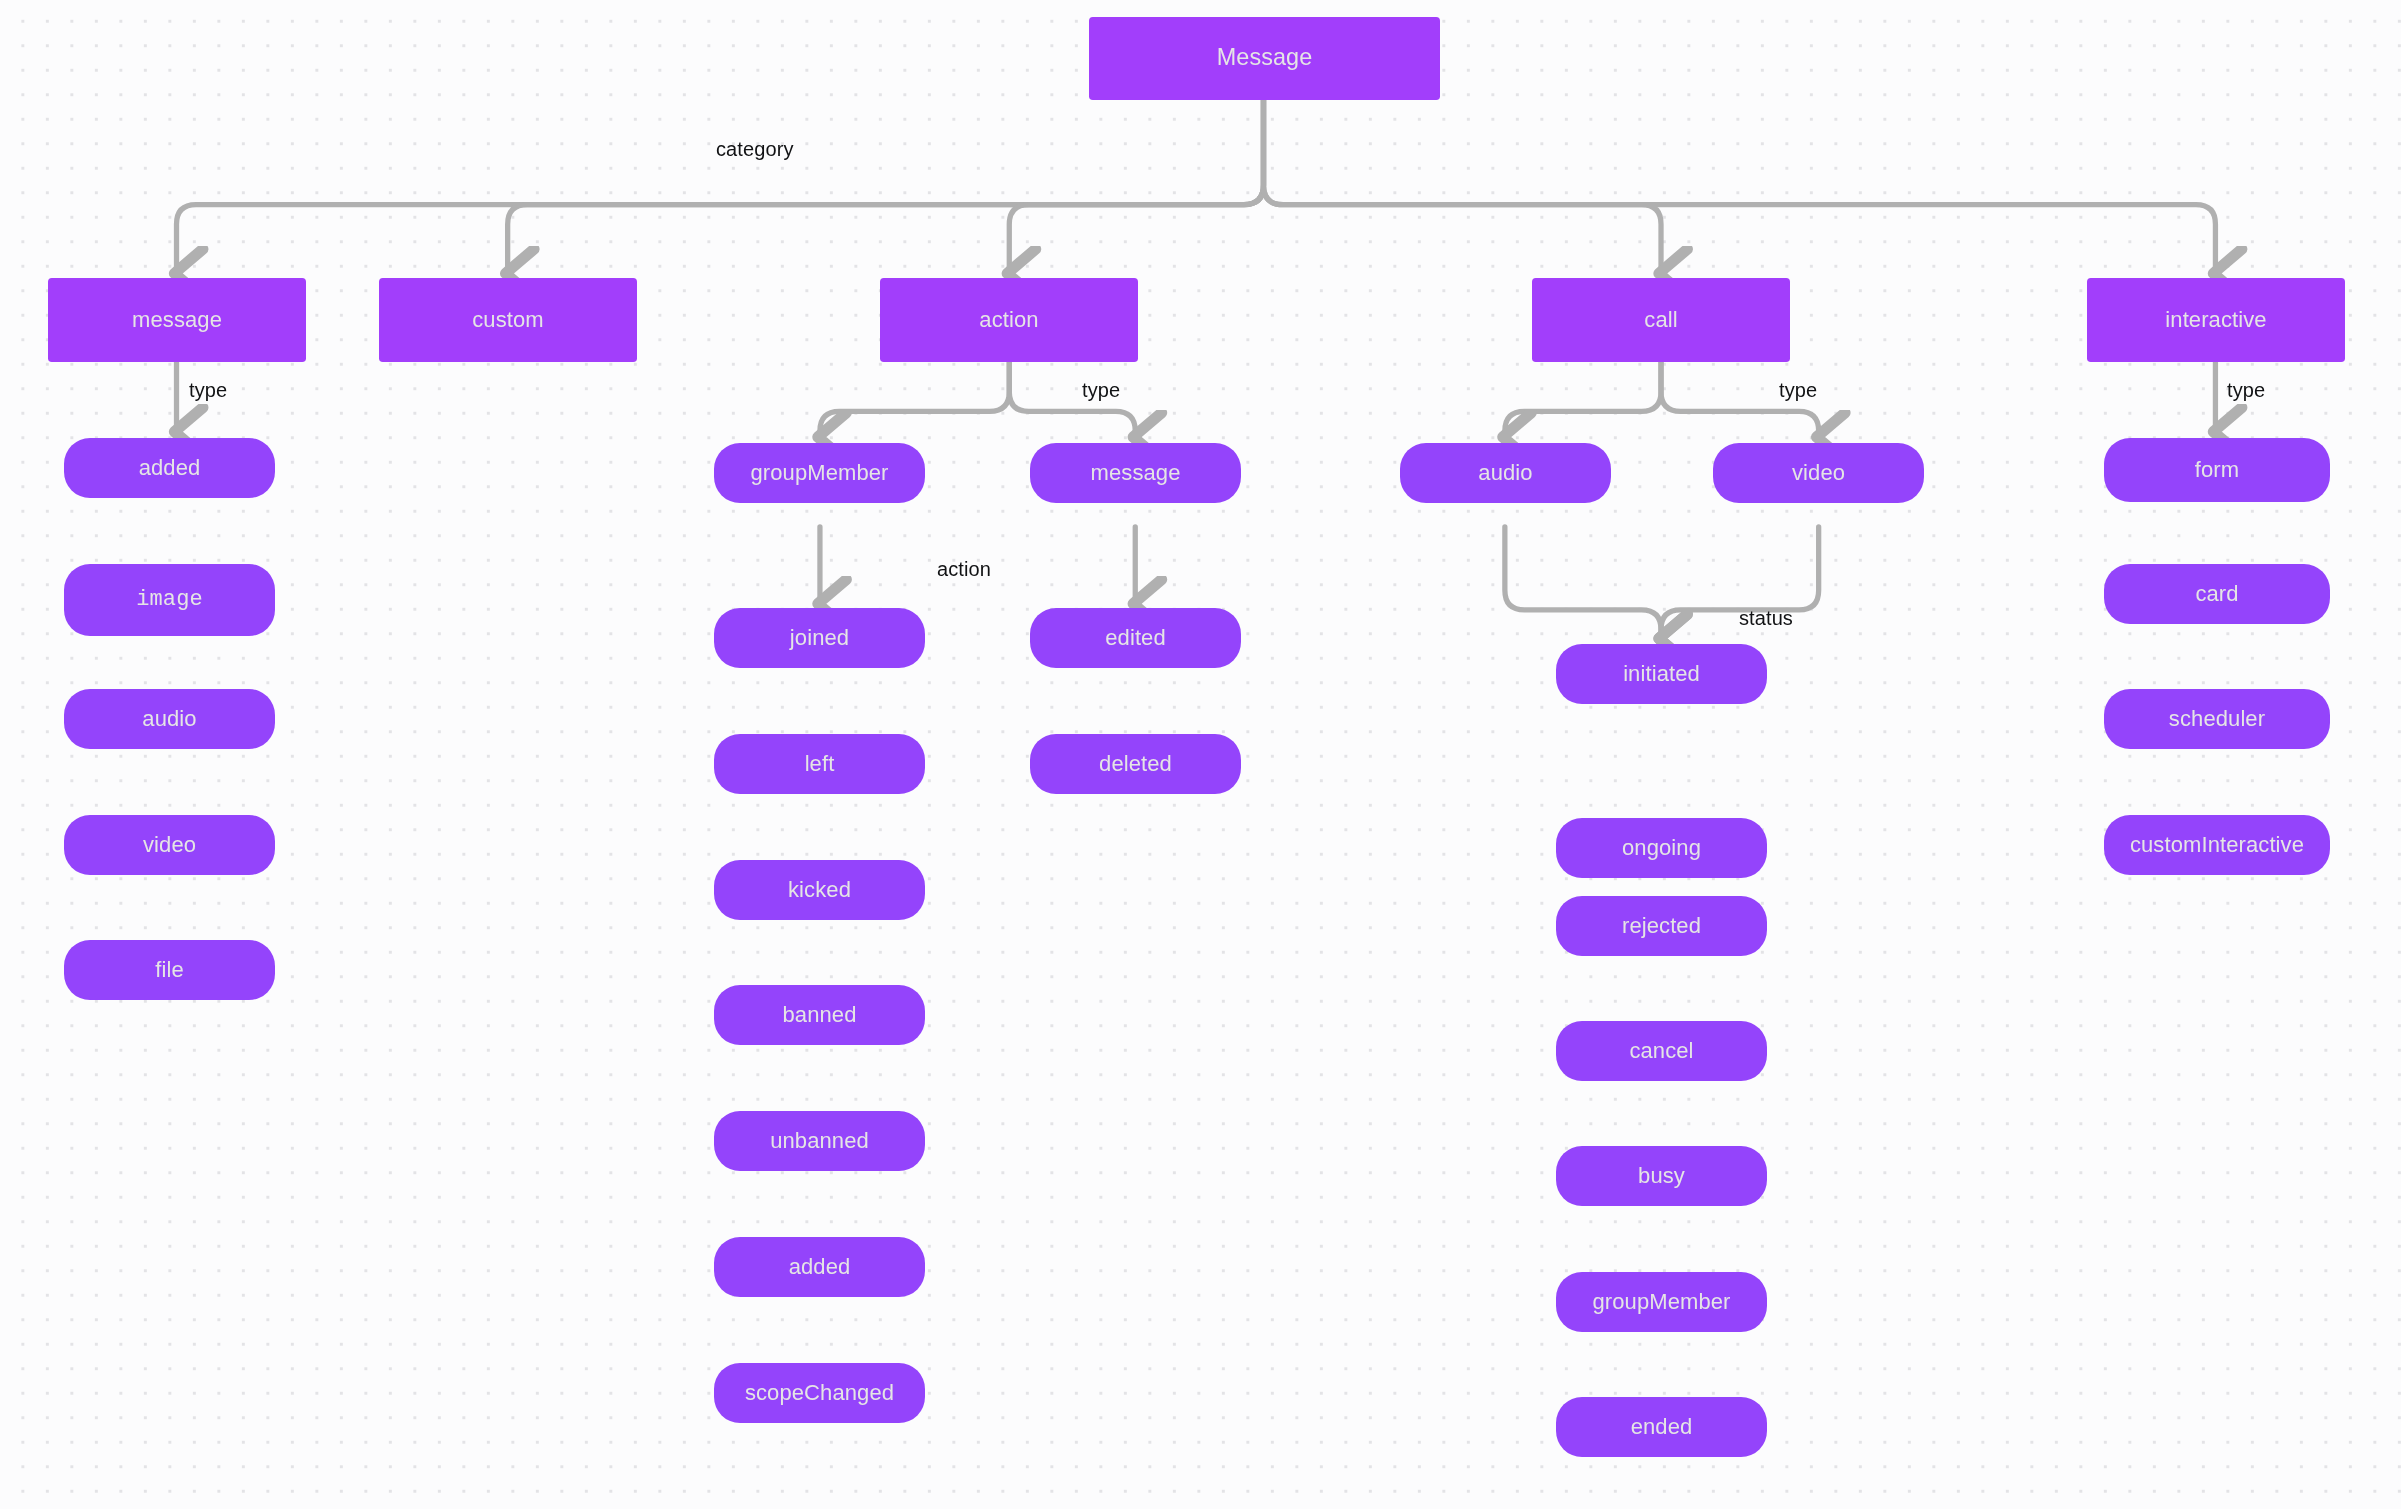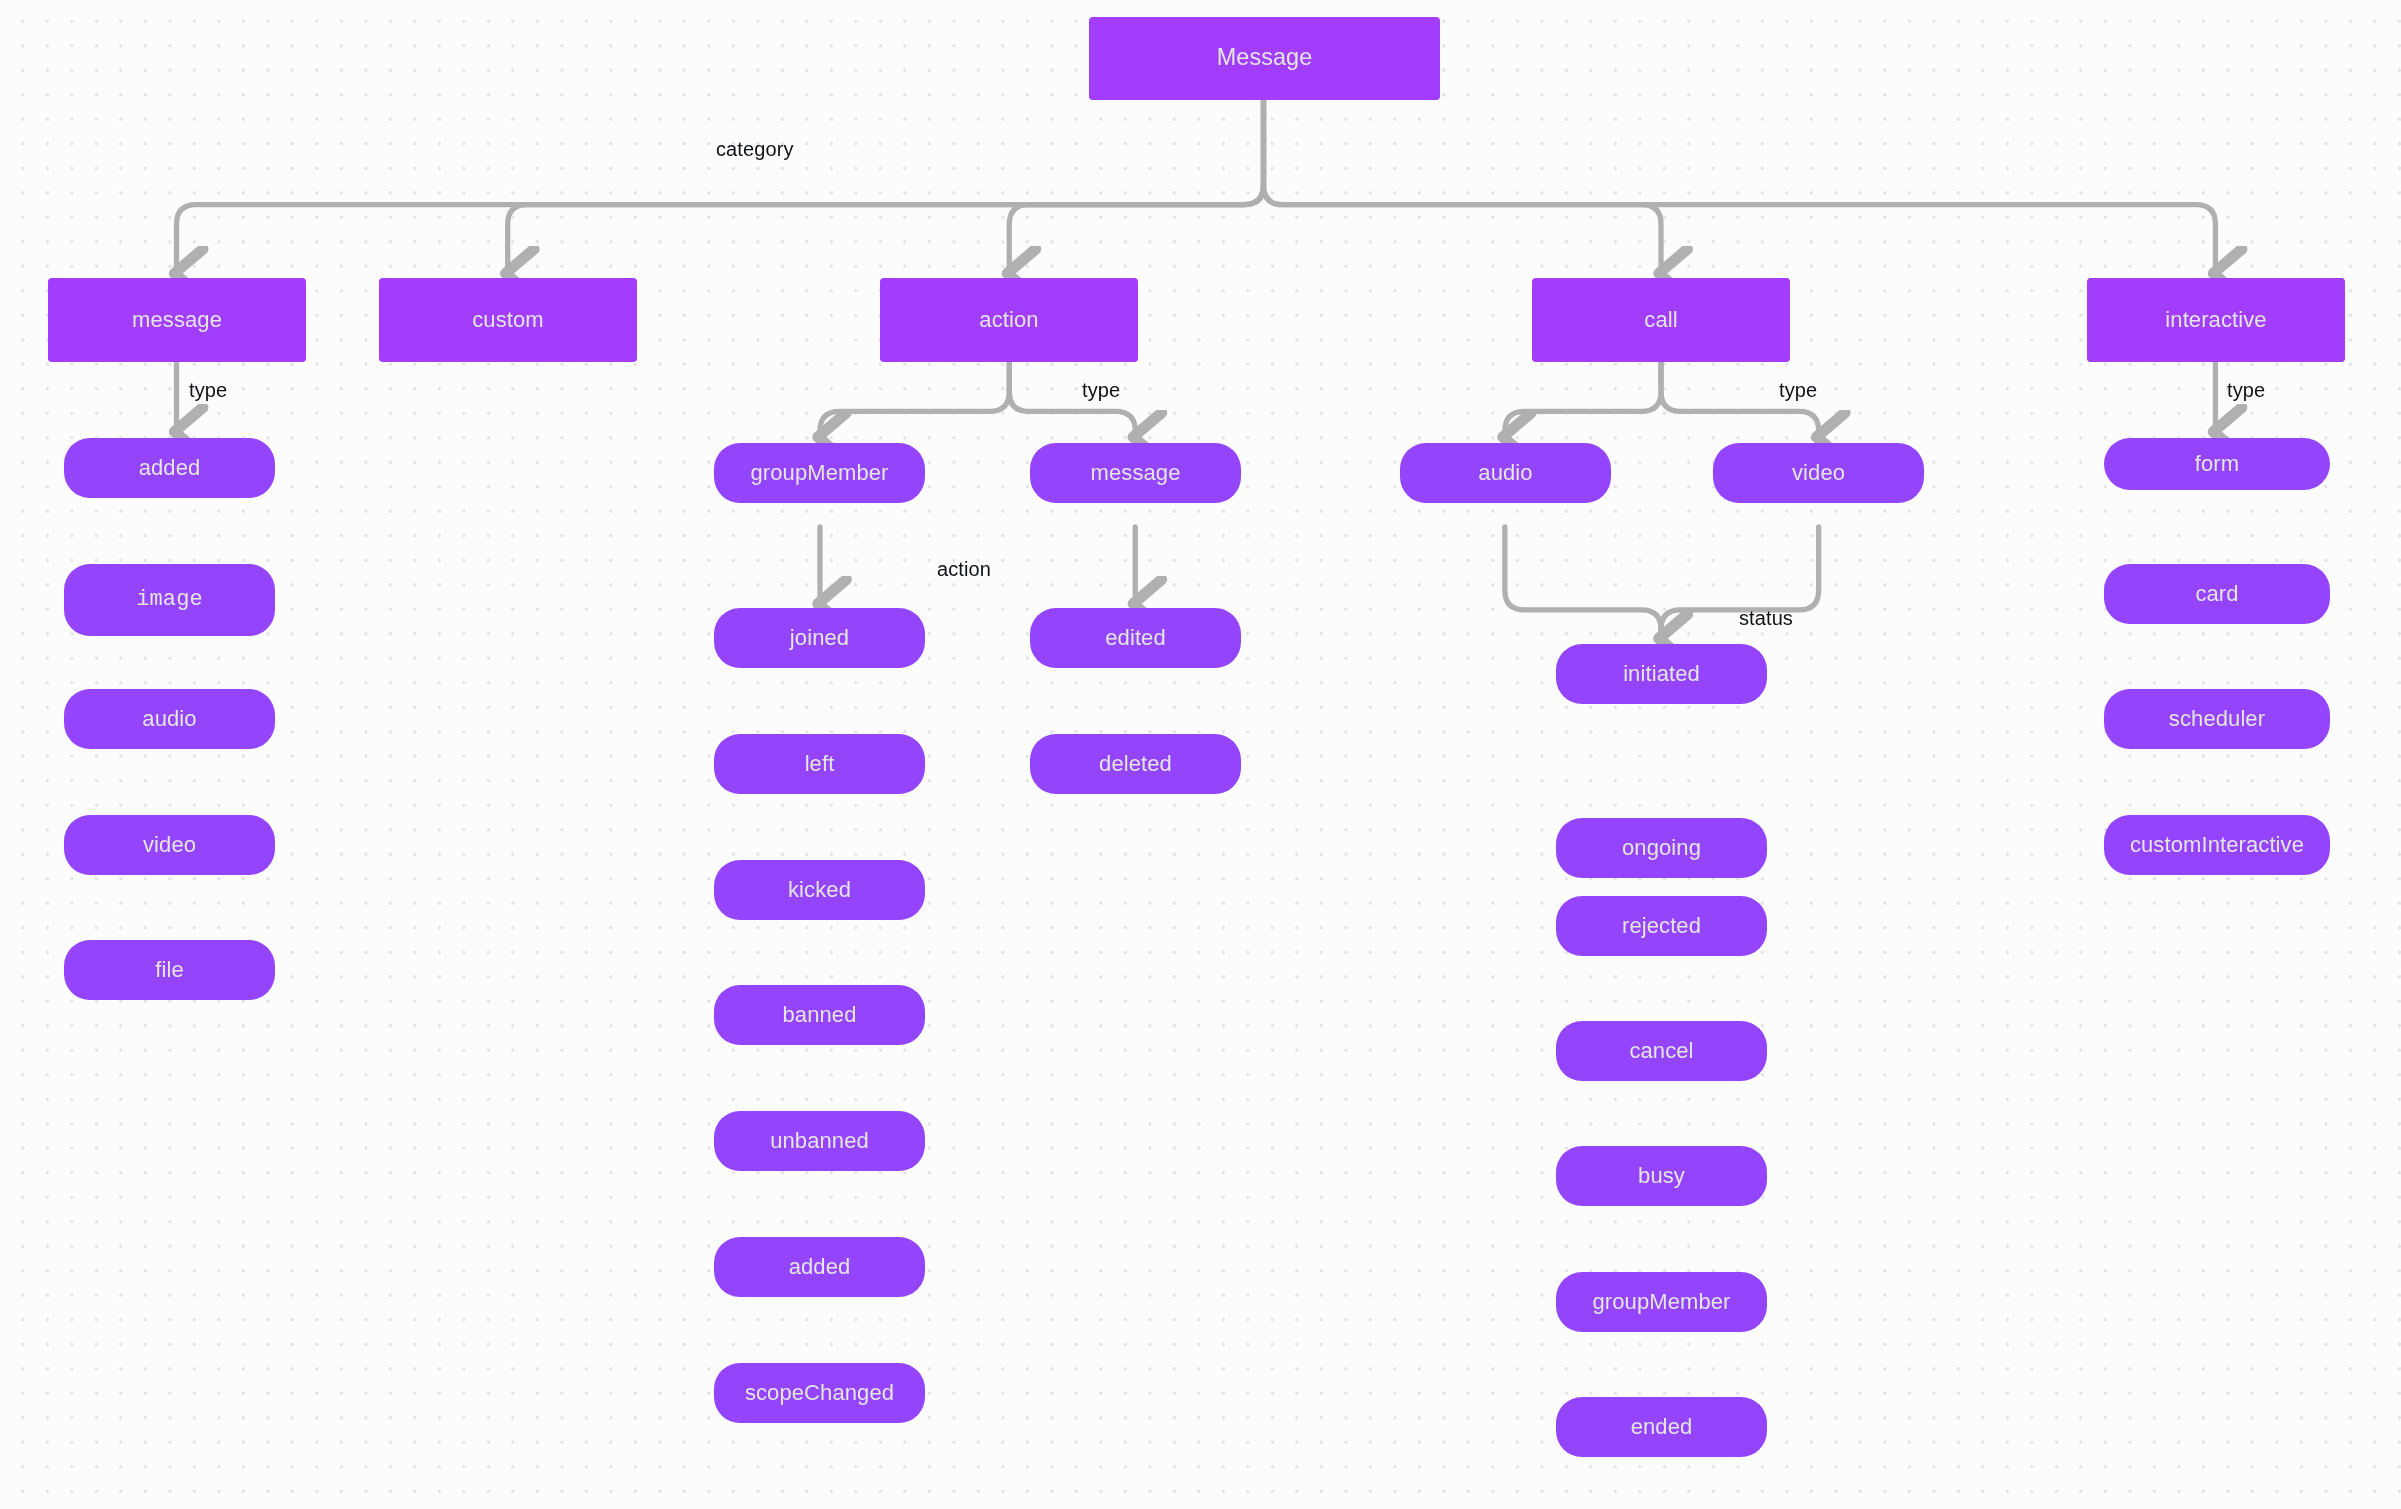--- a/index.html
+++ b/index.html
@@ -115,19 +115,19 @@
   <div class="node pill" style="left:1713px;top:443px;width:211px;height:60px;">video</div>
 
   <div class="node pill" style="left:1556px;top:644px;width:211px;height:60px;">initiated</div>
   <div class="node pill" style="left:1556px;top:770px;width:211px;height:60px;margin-top:48px;">ongoing</div>
   <div class="node pill" style="left:1556px;top:896px;width:211px;height:60px;">rejected</div>
   <div class="node pill" style="left:1556px;top:1021px;width:211px;height:60px;">cancel</div>
   <div class="node pill" style="left:1556px;top:1146px;width:211px;height:60px;">busy</div>
   <div class="node pill" style="left:1556px;top:1272px;width:211px;height:60px;">groupMember</div>
   <div class="node pill" style="left:1556px;top:1397px;width:211px;height:60px;">ended</div>
 
-  <div class="node pill" style="left:2104px;top:438px;width:226px;height:52px;">form</div>
+  <div class="node pill" style="left:2104px;top:438px;width:226px;height:64px;">form</div>
   <div class="node pill" style="left:2104px;top:564px;width:226px;height:60px;">card</div>
   <div class="node pill" style="left:2104px;top:689px;width:226px;height:60px;">scheduler</div>
   <div class="node pill" style="left:2104px;top:815px;width:226px;height:60px;">customInteractive</div>
 
 </div>
 
 
 </body></html>

